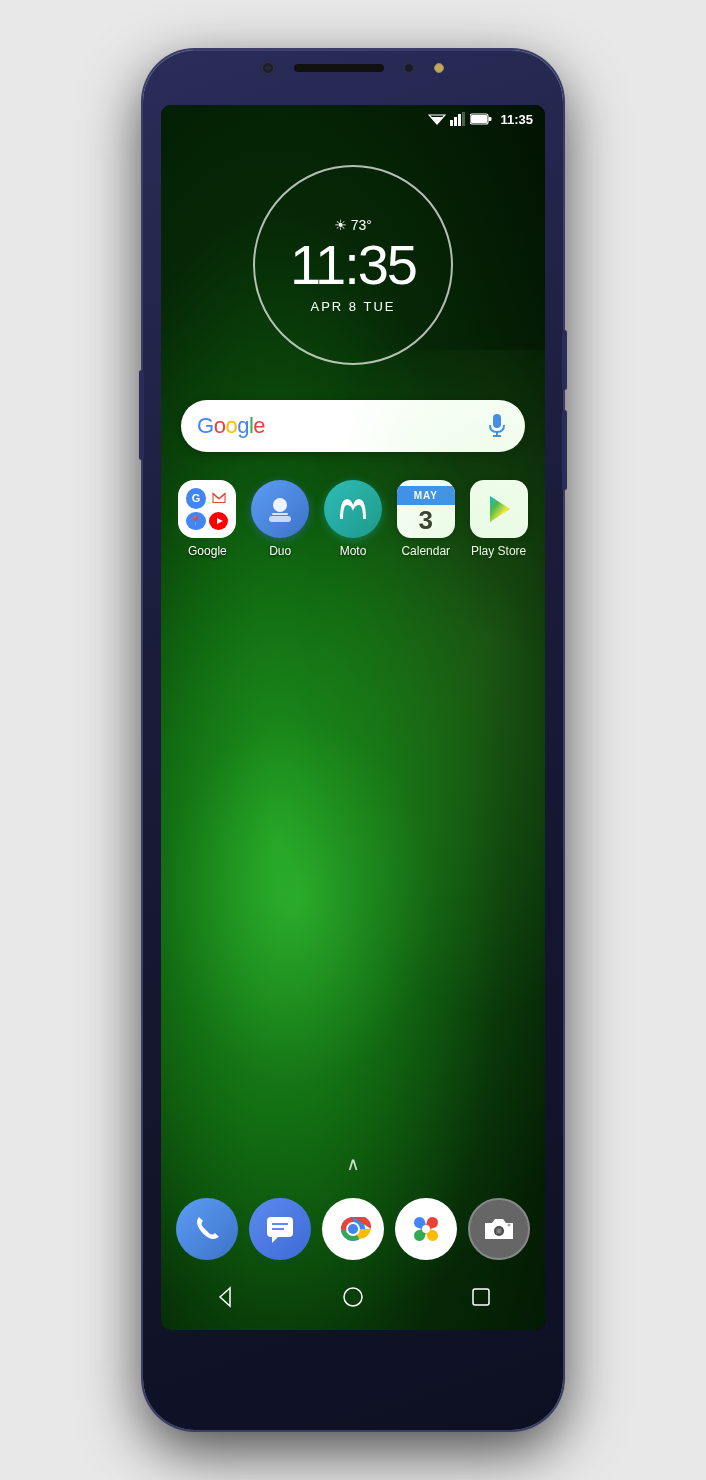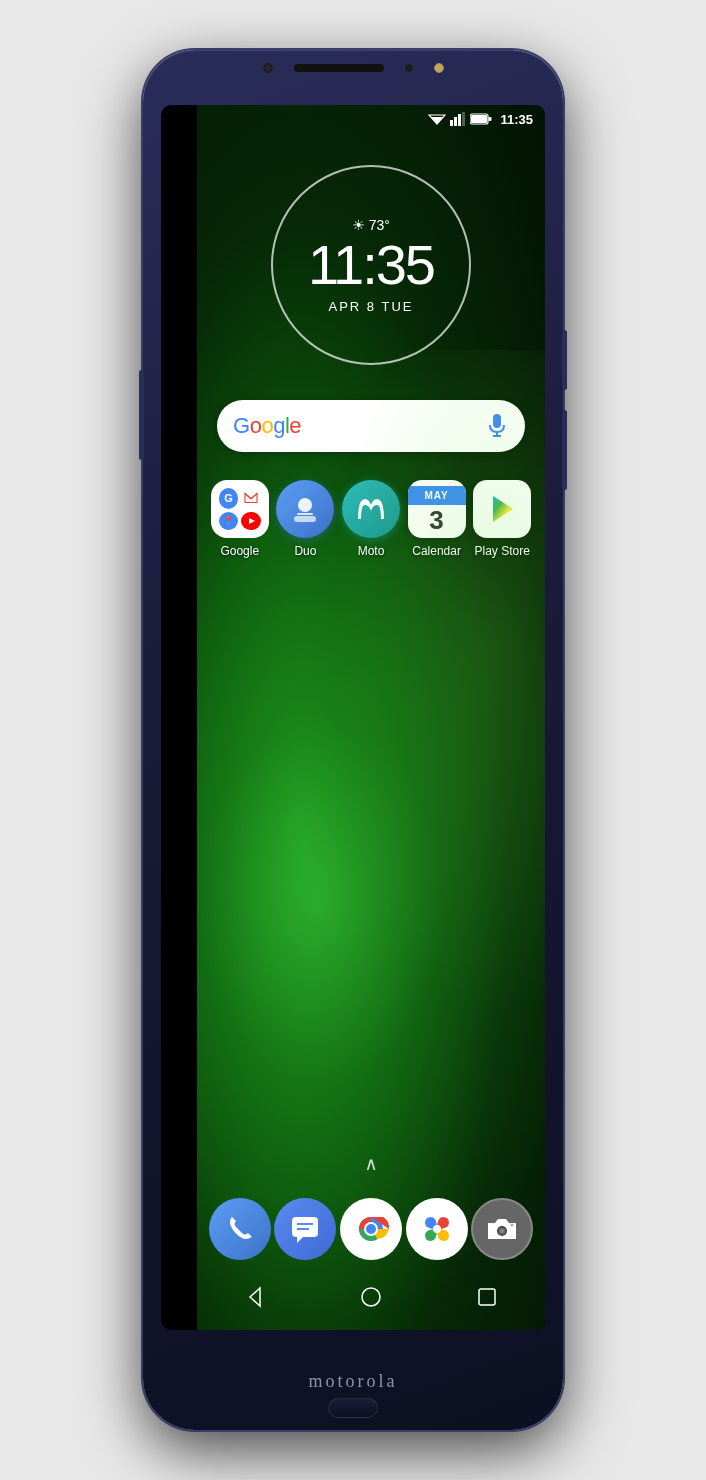--- a/index.html
+++ b/index.html
@@ -48,21 +48,20 @@
     
     .phone-screen-bezel {
       position: absolute;
       top: 55px;
       left: 18px;
       right: 18px;
       bottom: 100px;
       background: #000;
       border-radius: 10px;
       overflow: hidden;
-      padding-left: 36px;
     }
 
     
     .screen {
       width: 100%;
       height: 100%;
       background: radial-gradient(ellipse at 30% 60%, #1a8a1a 0%, #0d5c0d 30%, #062806 60%, #021202 100%);
       position: relative;
       overflow: hidden;
     }
@@ -624,18 +623,14 @@
         <div class="nav-btn">
           <svg width="20" height="20" viewBox="0 0 20 20">
             <rect x="2" y="2" width="16" height="16" rx="2" stroke="white" stroke-width="1.5" fill="none"></rect>
           </svg>
         </div>
       </div>
 
     </div>
   </div>
 
-  <div class="phone-bottom">
-    <div class="motorola-logo">motorola</div>
-    <div class="fingerprint-btn"></div>
-  </div>
 
 </div>
 
 </body></html>

